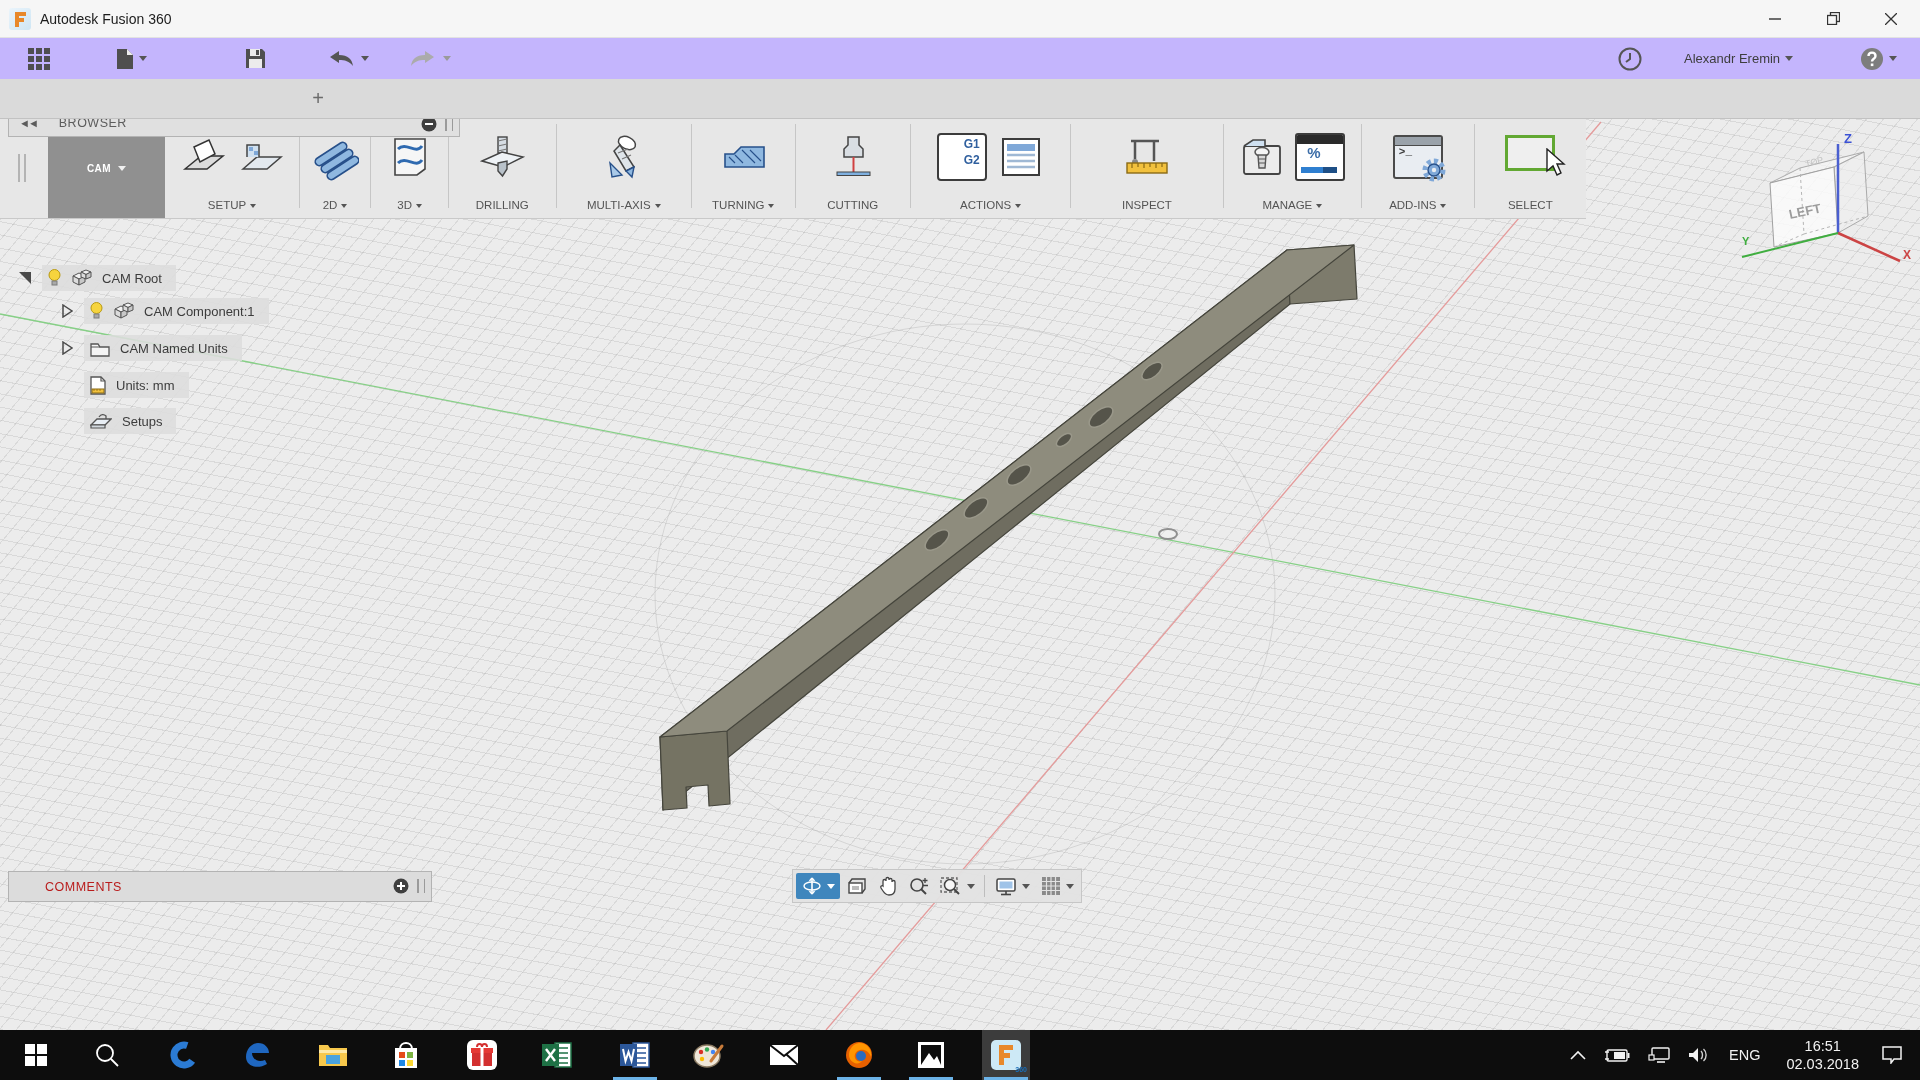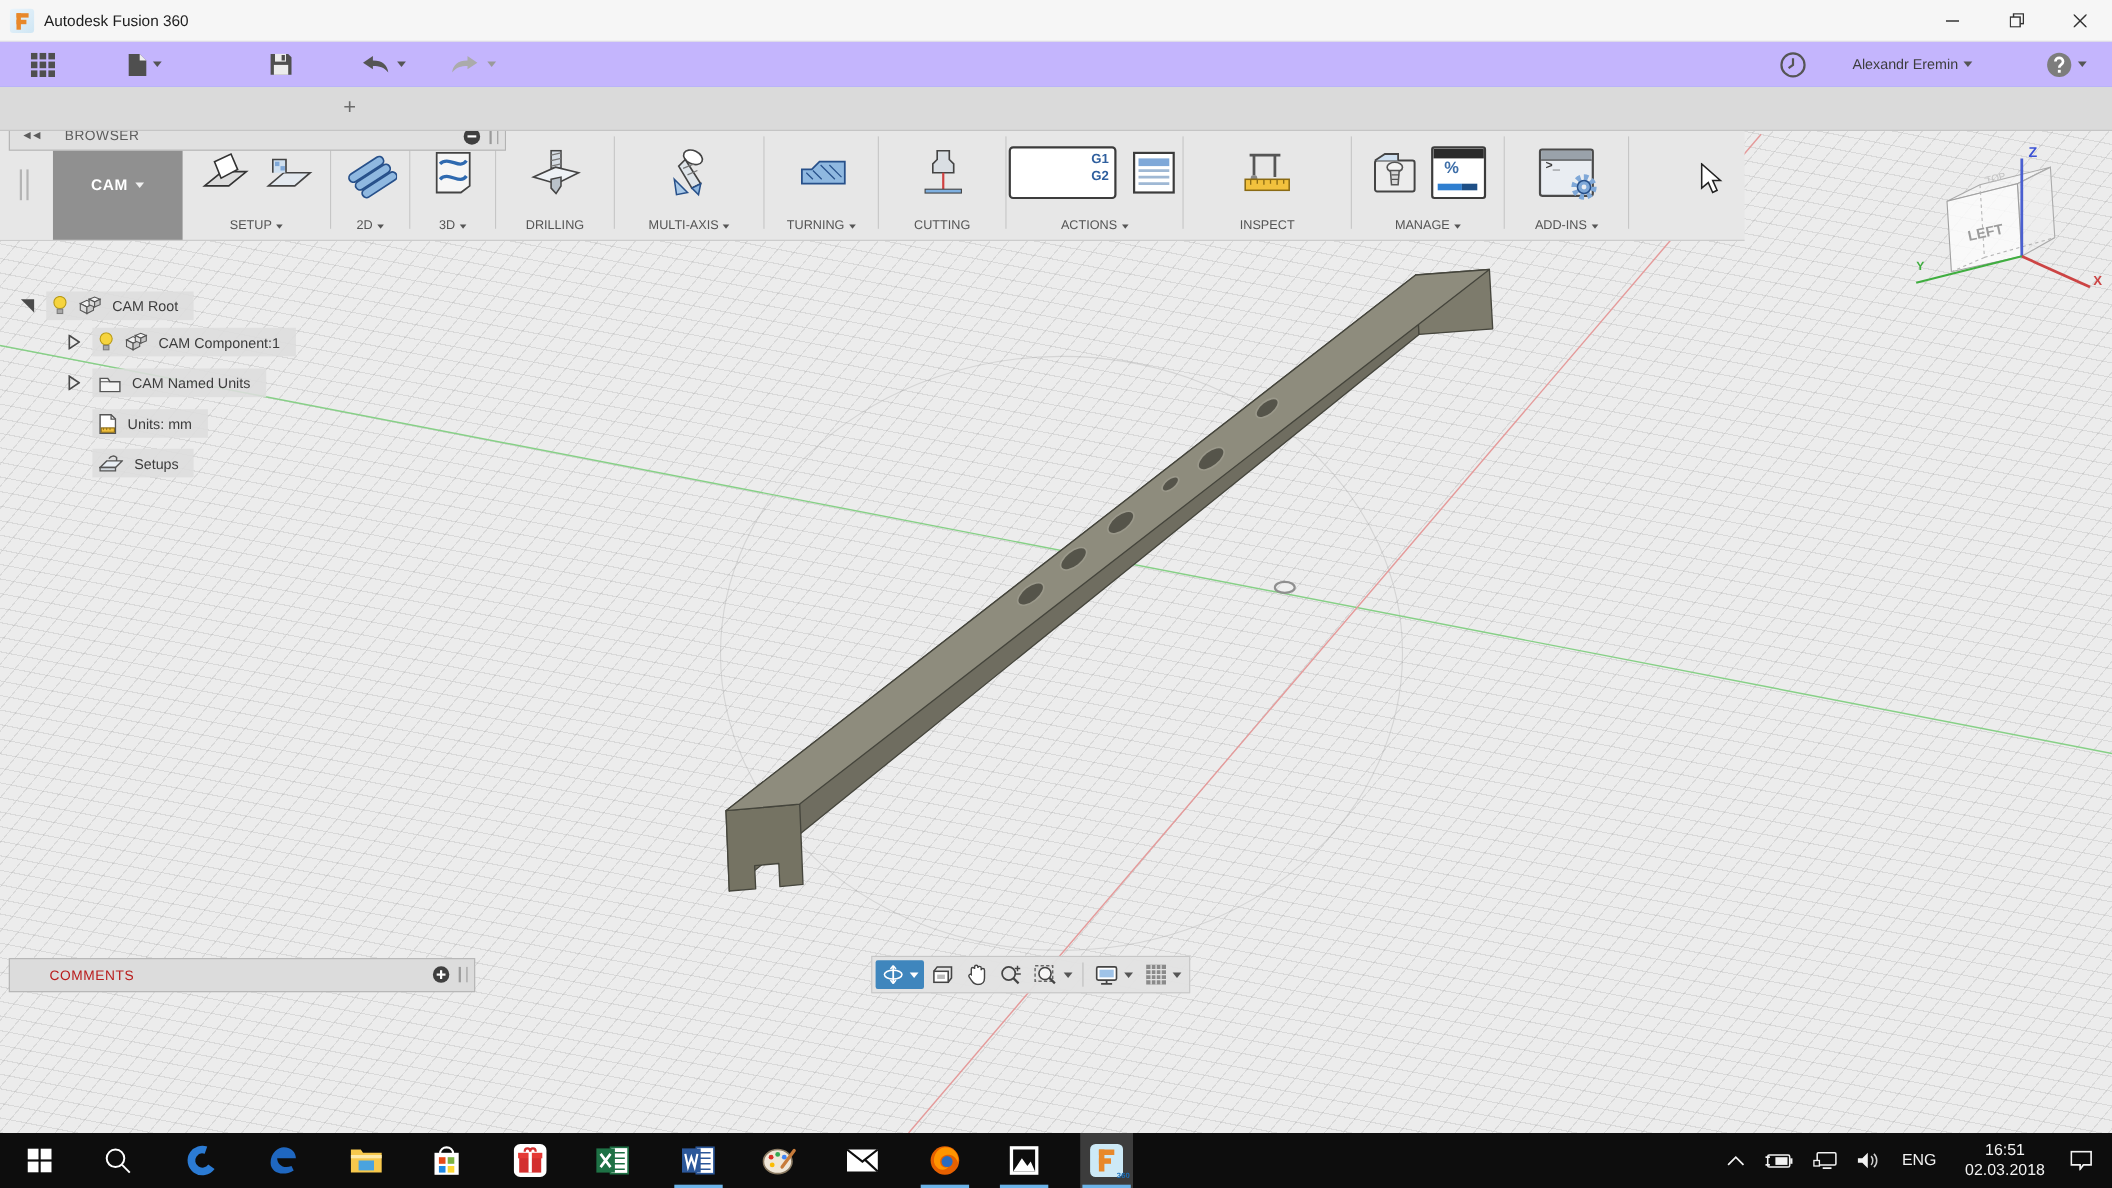--- a/index.html
+++ b/index.html
@@ -46,29 +46,29 @@
       repeating-linear-gradient(130deg, rgba(150,150,150,.22) 0 1px, transparent 1px 13px);}
   .vpsvg{position:absolute;left:0;top:0;}
 
   
   .ribbon{position:absolute;left:0;top:118px;width:1586px;height:100px;background:#e7e7e7;
     border-bottom:1px solid #c9c9c9;display:flex;}
   .ribgrip{width:48px;height:100px;position:relative;background:#e7e7e7;}
   .ribgrip i{position:absolute;top:36px;width:2px;height:28px;background:#b4b4b4;}
   .ribgrip .g1{left:18px}.ribgrip .g2{left:24px}
   .wsbox{width:118px;height:100px;background:#909090;color:#fff;display:flex;align-items:center;justify-content:center;
-    font-size:14px;font-weight:bold;letter-spacing:.5px;}
+    font-size:10px;font-weight:bold;letter-spacing:.5px;}
   .wsbox .caret{border-top-color:#f0f0f0;margin-left:7px;}
   .rgroup{height:100px;position:relative;display:flex;flex-direction:column;align-items:center;}
   .ricons{flex:1;display:flex;align-items:center;justify-content:center;gap:10px;margin-top:4px;}
   .ric{display:block;}
   .rlabel{height:26px;display:flex;align-items:center;justify-content:center;font-size:11.5px;color:#545454;}
   .rlabel .caret{border-top-width:4px;border-left-width:3.5px;border-right-width:3.5px;margin-left:4px;margin-top:1px;}
   .rsep{width:1px;height:84px;background:#c6c6c6;margin-top:6px;}
-  .gicon{width:46px;height:44px;background:#fff;border:2px solid #3c3c3c;border-radius:4px;position:relative;padding-left:48px;}
+  .gicon{width:46px;height:44px;background:#fff;border:2px solid #3c3c3c;border-radius:4px;position:relative;}
   .gicon span{position:absolute;right:5px;font-weight:bold;font-size:12px;color:#2f5f9e;font-family:"Liberation Sans",sans-serif;}
   .gicon .t1{top:2px;}.gicon .t2{top:18px;}
   .pcicon{width:46px;height:44px;background:#fff;border:2px solid #3c3c3c;border-radius:3px;position:relative;overflow:hidden;}
   .pcicon .hdr{position:absolute;left:0;top:0;width:100%;height:9px;background:#2a2a2a;}
   .pcicon .pct{position:absolute;left:10px;top:9px;font-size:15px;font-weight:bold;color:#3d6ea8;}
   .pcicon .bar1{position:absolute;left:4px;bottom:6px;width:22px;height:6px;background:#2f7fd0;}
   .pcicon .bar2{position:absolute;left:26px;bottom:6px;width:14px;height:6px;background:#1e4f86;}
   .adicon{width:46px;height:40px;background:#e9edf2;border:2px solid #4a4a4a;border-radius:3px;position:relative;}
   .adicon .hdr{position:absolute;left:0;top:0;width:100%;height:8px;background:#9aa2aa;border-bottom:1px solid #4a4a4a;}
   .adicon .pr{position:absolute;left:4px;top:9px;font-size:11px;font-weight:bold;color:#3a3a3a;font-family:"Liberation Mono",monospace;}
@@ -353,20 +353,28 @@
           </svg>
         </div>
       </div>
       <div class="rlabel">
           <span>ADD-INS</span>
           <i class="caret"></i>
         </div>
     </div>
       <i class="rsep"></i>
 
+    <div class="rgroup" style="width:112px">
+      <div class="ricons">
+          <div class="ric selicon"></div>
+        </div>
+      <div class="rlabel">
+          <span>SELECT</span>
+        </div>
+    </div>
   </div>
 
   <div class="bpanel-h">
     <span class="chev2">◄◄</span>
     <span class="tt">BROWSER</span>
     <svg class="circbtn" width="16" height="16">
       <circle cx="8" cy="8" r="7.5" fill="#3f3f3f"></circle>
         <rect x="4" y="7" width="8" height="2" fill="#fff"></rect>
     </svg>
     <i class="griph"></i>

